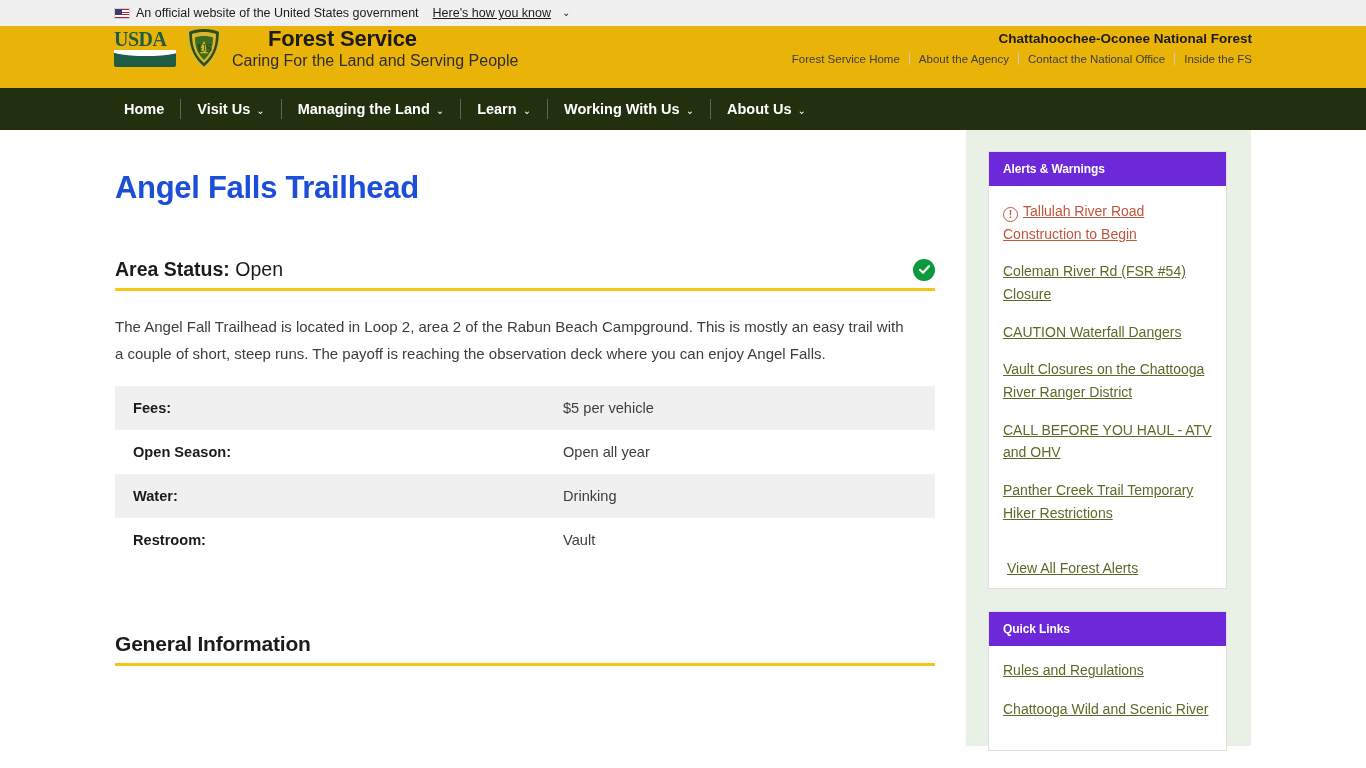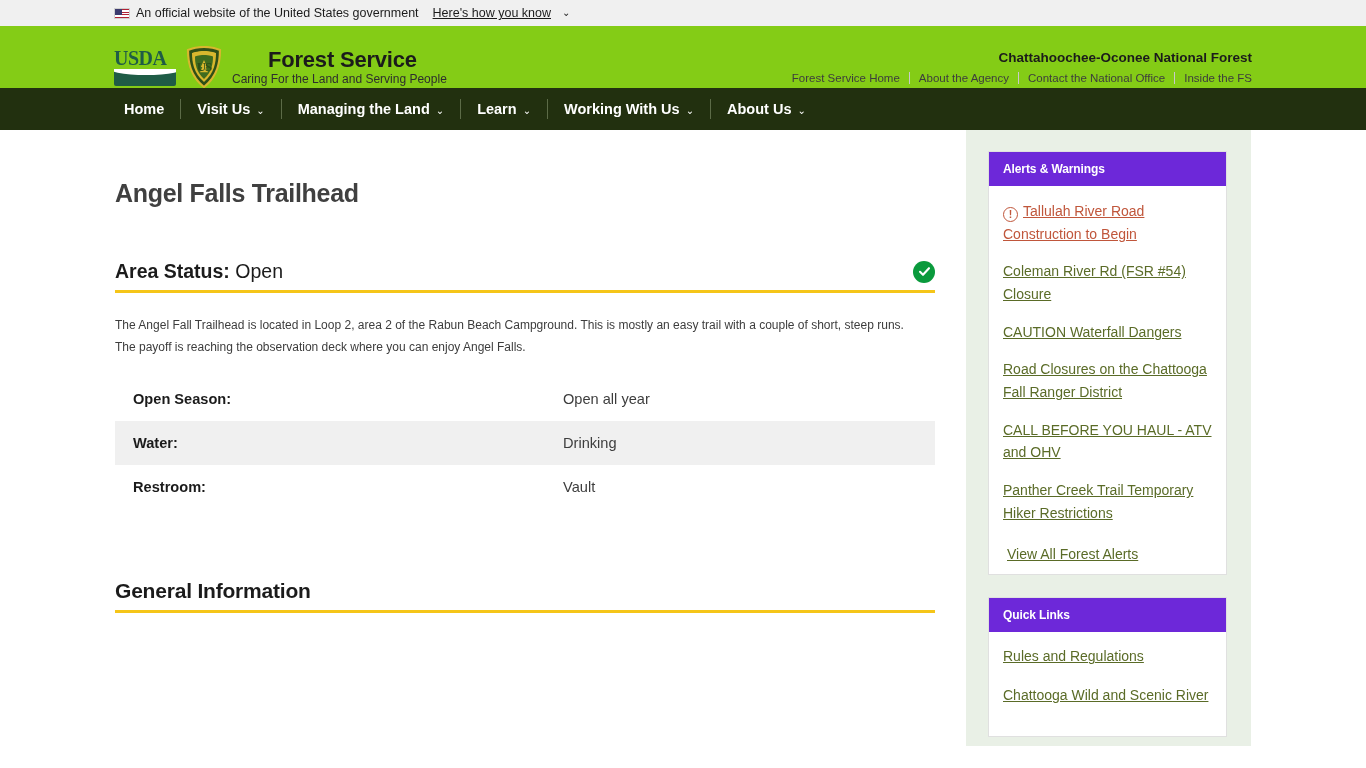--- a/index.html
+++ b/index.html
@@ -61,23 +61,23 @@
   .chev {
     display: inline-block;
     margin-left: 5px;
     font-size: 10px;
     transform: translateY(-1px);
   }
 
   
   .masthead {
     height: 62px;
-    background: #84cc16;
-    display: flex;
-    align-items: flex-end;
+    background: #eab308;
+    display: flex;
+    align-items: flex-start;
   }
   .masthead-inner {
     width: 1146px;
     margin: 0 auto;
     display: flex;
     align-items: center;
     justify-content: space-between;
     padding: 0 4px;
   }
   .brand-left { display: flex; align-items: center; gap: 10px; }
@@ -134,21 +134,21 @@
 
   .brand-text { line-height: 1.15; }
   .brand-title {
     font-size: 22px;
     font-weight: bold;
     color: #1b1b1b;
     letter-spacing: -0.2px;
     margin-left: 36px;
   }
   .brand-tag {
-    font-size: 12px;
+    font-size: 16px;
     color: #2e2e2e;
     margin-top: 1px;
   }
 
   .masthead-right { text-align: right; }
   .forest-name {
     font-size: 13.5px;
     font-weight: bold;
     color: #1b1b1b;
     margin-bottom: 7px;
@@ -224,25 +224,25 @@
     background: #ffffff;
   }
   .content-col {
     width: 966px;
     padding: 0 0 0 0;
     background: #ffffff;
   }
   .content-inner { padding: 32px 30px 0 115px; }
 
   h1.page-title {
-    font-size: 25px;
+    font-size: 31px;
     font-weight: bold;
     letter-spacing: -0.3px;
-    margin: 17px 0 52px 0;
-    color: #404040;
+    margin: 8px 0 52px 0;
+    color: #1d4ed8;
   }
 
   .section-head-row {
     display: flex;
     align-items: center;
     justify-content: space-between;
     border-bottom: 3px solid #f5c518;
     padding-bottom: 7px;
     width: 820px;
   }
@@ -257,21 +257,21 @@
     background: #0a9a3c;
     display: inline-flex;
     align-items: center;
     justify-content: center;
     flex: none;
   }
   .status-check svg { display: block; }
 
   .body-copy {
     width: 790px;
-    font-size: 12px;
+    font-size: 15px;
     line-height: 1.82;
     color: #3d3d3d;
     margin: 22px 0 0 0;
   }
 
   h2.section-title {
     font-size: 21px;
     font-weight: bold;
     margin: 70px 0 0 0;
     padding-bottom: 7px;
@@ -338,21 +338,21 @@
     border-radius: 50%;
     color: #c0563b;
     font-size: 10.5px;
     font-weight: bold;
     line-height: 12px;
     text-align: center;
     margin-right: 5px;
     vertical-align: -2px;
   }
   .view-all {
-    margin-top: 22px;
+    margin-top: 36px;
     padding-left: 4px;
     font-size: 14px;
   }
   .view-all a { color: #5a6b27; text-decoration: underline; }
 
   .ql-item {
     margin-bottom: 18px;
     font-size: 14px;
     line-height: 1.5;
   }
@@ -459,20 +459,24 @@
             <path d="M2 6.8 L5 9.8 L11 3.2" fill="none" stroke="#ffffff" stroke-width="2.1" stroke-linecap="round" stroke-linejoin="round"></path>
           </svg>
         </span>
       </div>
 
       <p class="body-copy">The Angel Fall Trailhead is located in Loop 2, area 2 of the Rabun Beach Campground. This is mostly an easy trail with a couple of short, steep runs. The payoff is reaching the observation deck where you can enjoy Angel Falls.</p>
 
 
       <table class="glance">
         <tbody>
+          <tr class="odd">
+            <td class="k">Fees:</td>
+            <td class="v">$5 per vehicle</td>
+          </tr>
           <tr>
             <td class="k">Open Season:</td>
             <td class="v">Open all year</td>
           </tr>
           <tr class="odd">
             <td class="k">Water:</td>
             <td class="v">Drinking</td>
           </tr>
           <tr>
             <td class="k">Restroom:</td>
@@ -495,21 +499,21 @@
         <div class="alert-item urgent">
           <span class="warn-icon">!</span><a href="#">Tallulah River Road Construction to Begin</a>
         </div>
         <div class="alert-item">
           <a href="#">Coleman River Rd (FSR #54) Closure</a>
         </div>
         <div class="alert-item">
           <a href="#">CAUTION Waterfall Dangers</a>
         </div>
         <div class="alert-item">
-          <a href="#">Road Closures on the Chattooga Fall Ranger District</a>
+          <a href="#">Vault Closures on the Chattooga River Ranger District</a>
         </div>
         <div class="alert-item">
           <a href="#">CALL BEFORE YOU HAUL - ATV and OHV</a>
         </div>
         <div class="alert-item">
           <a href="#">Panther Creek Trail Temporary Hiker Restrictions</a>
         </div>
 
         <div class="view-all">
           <a href="#">View All Forest Alerts</a>

